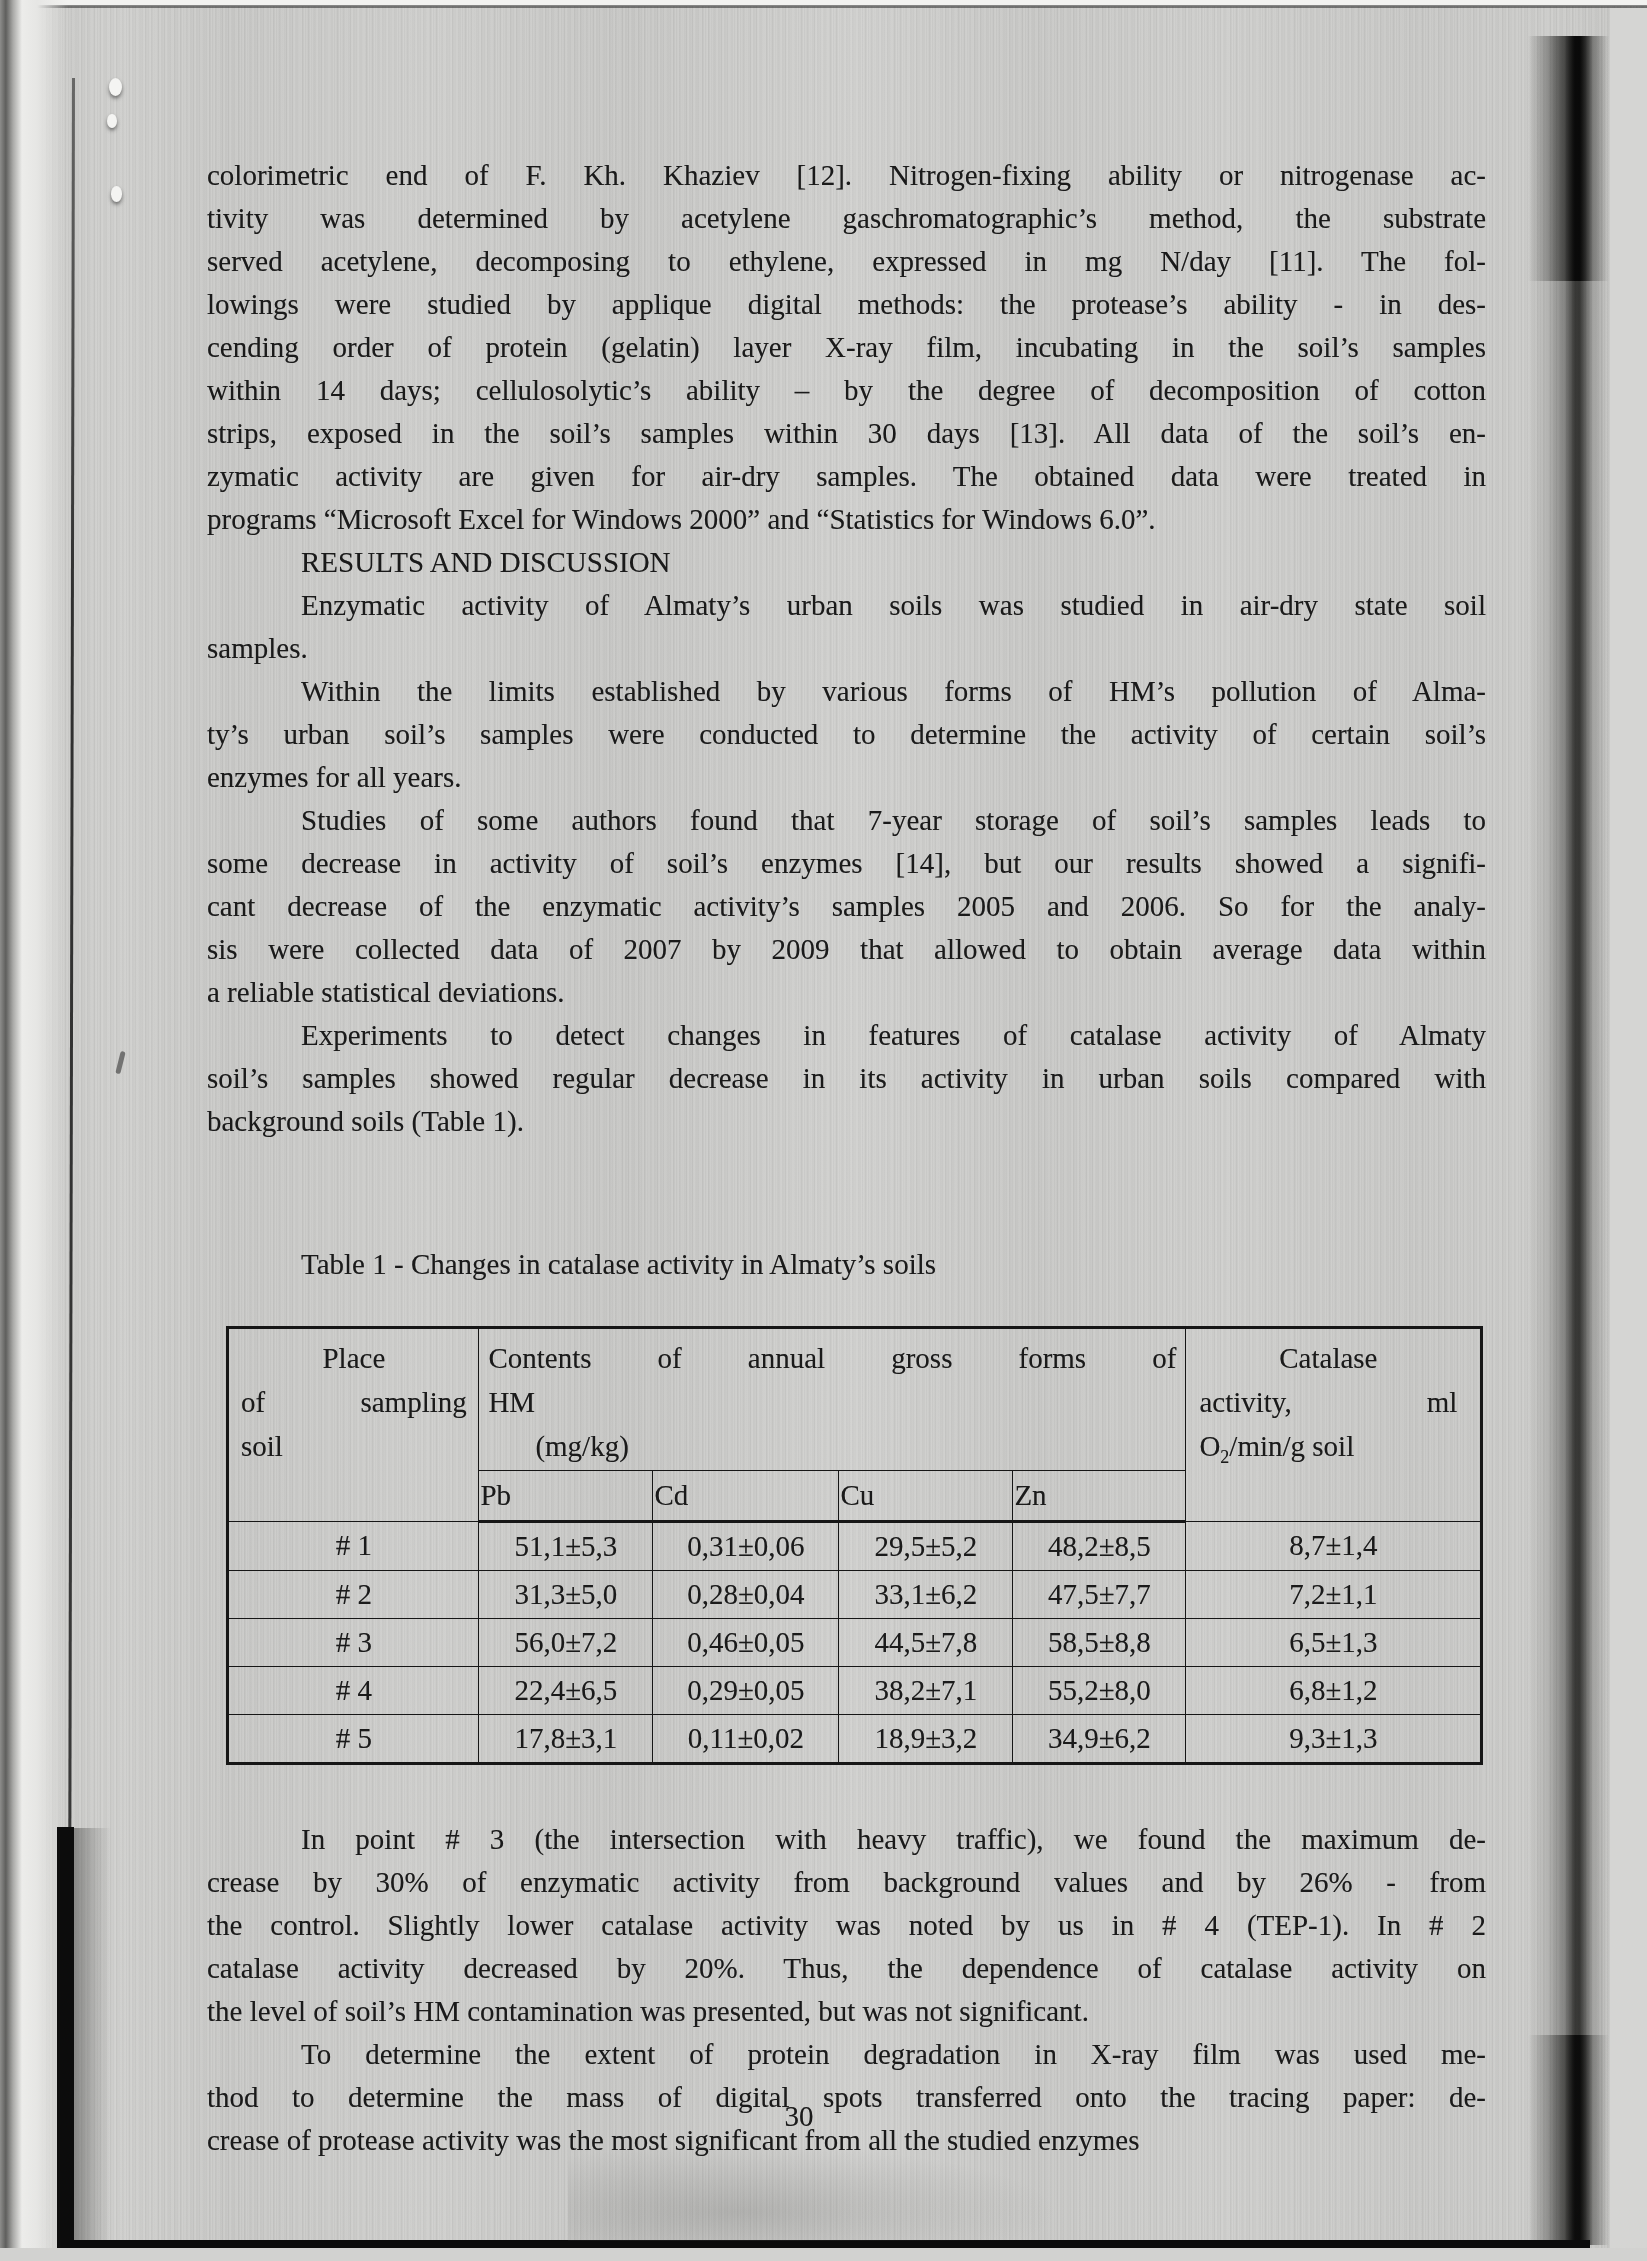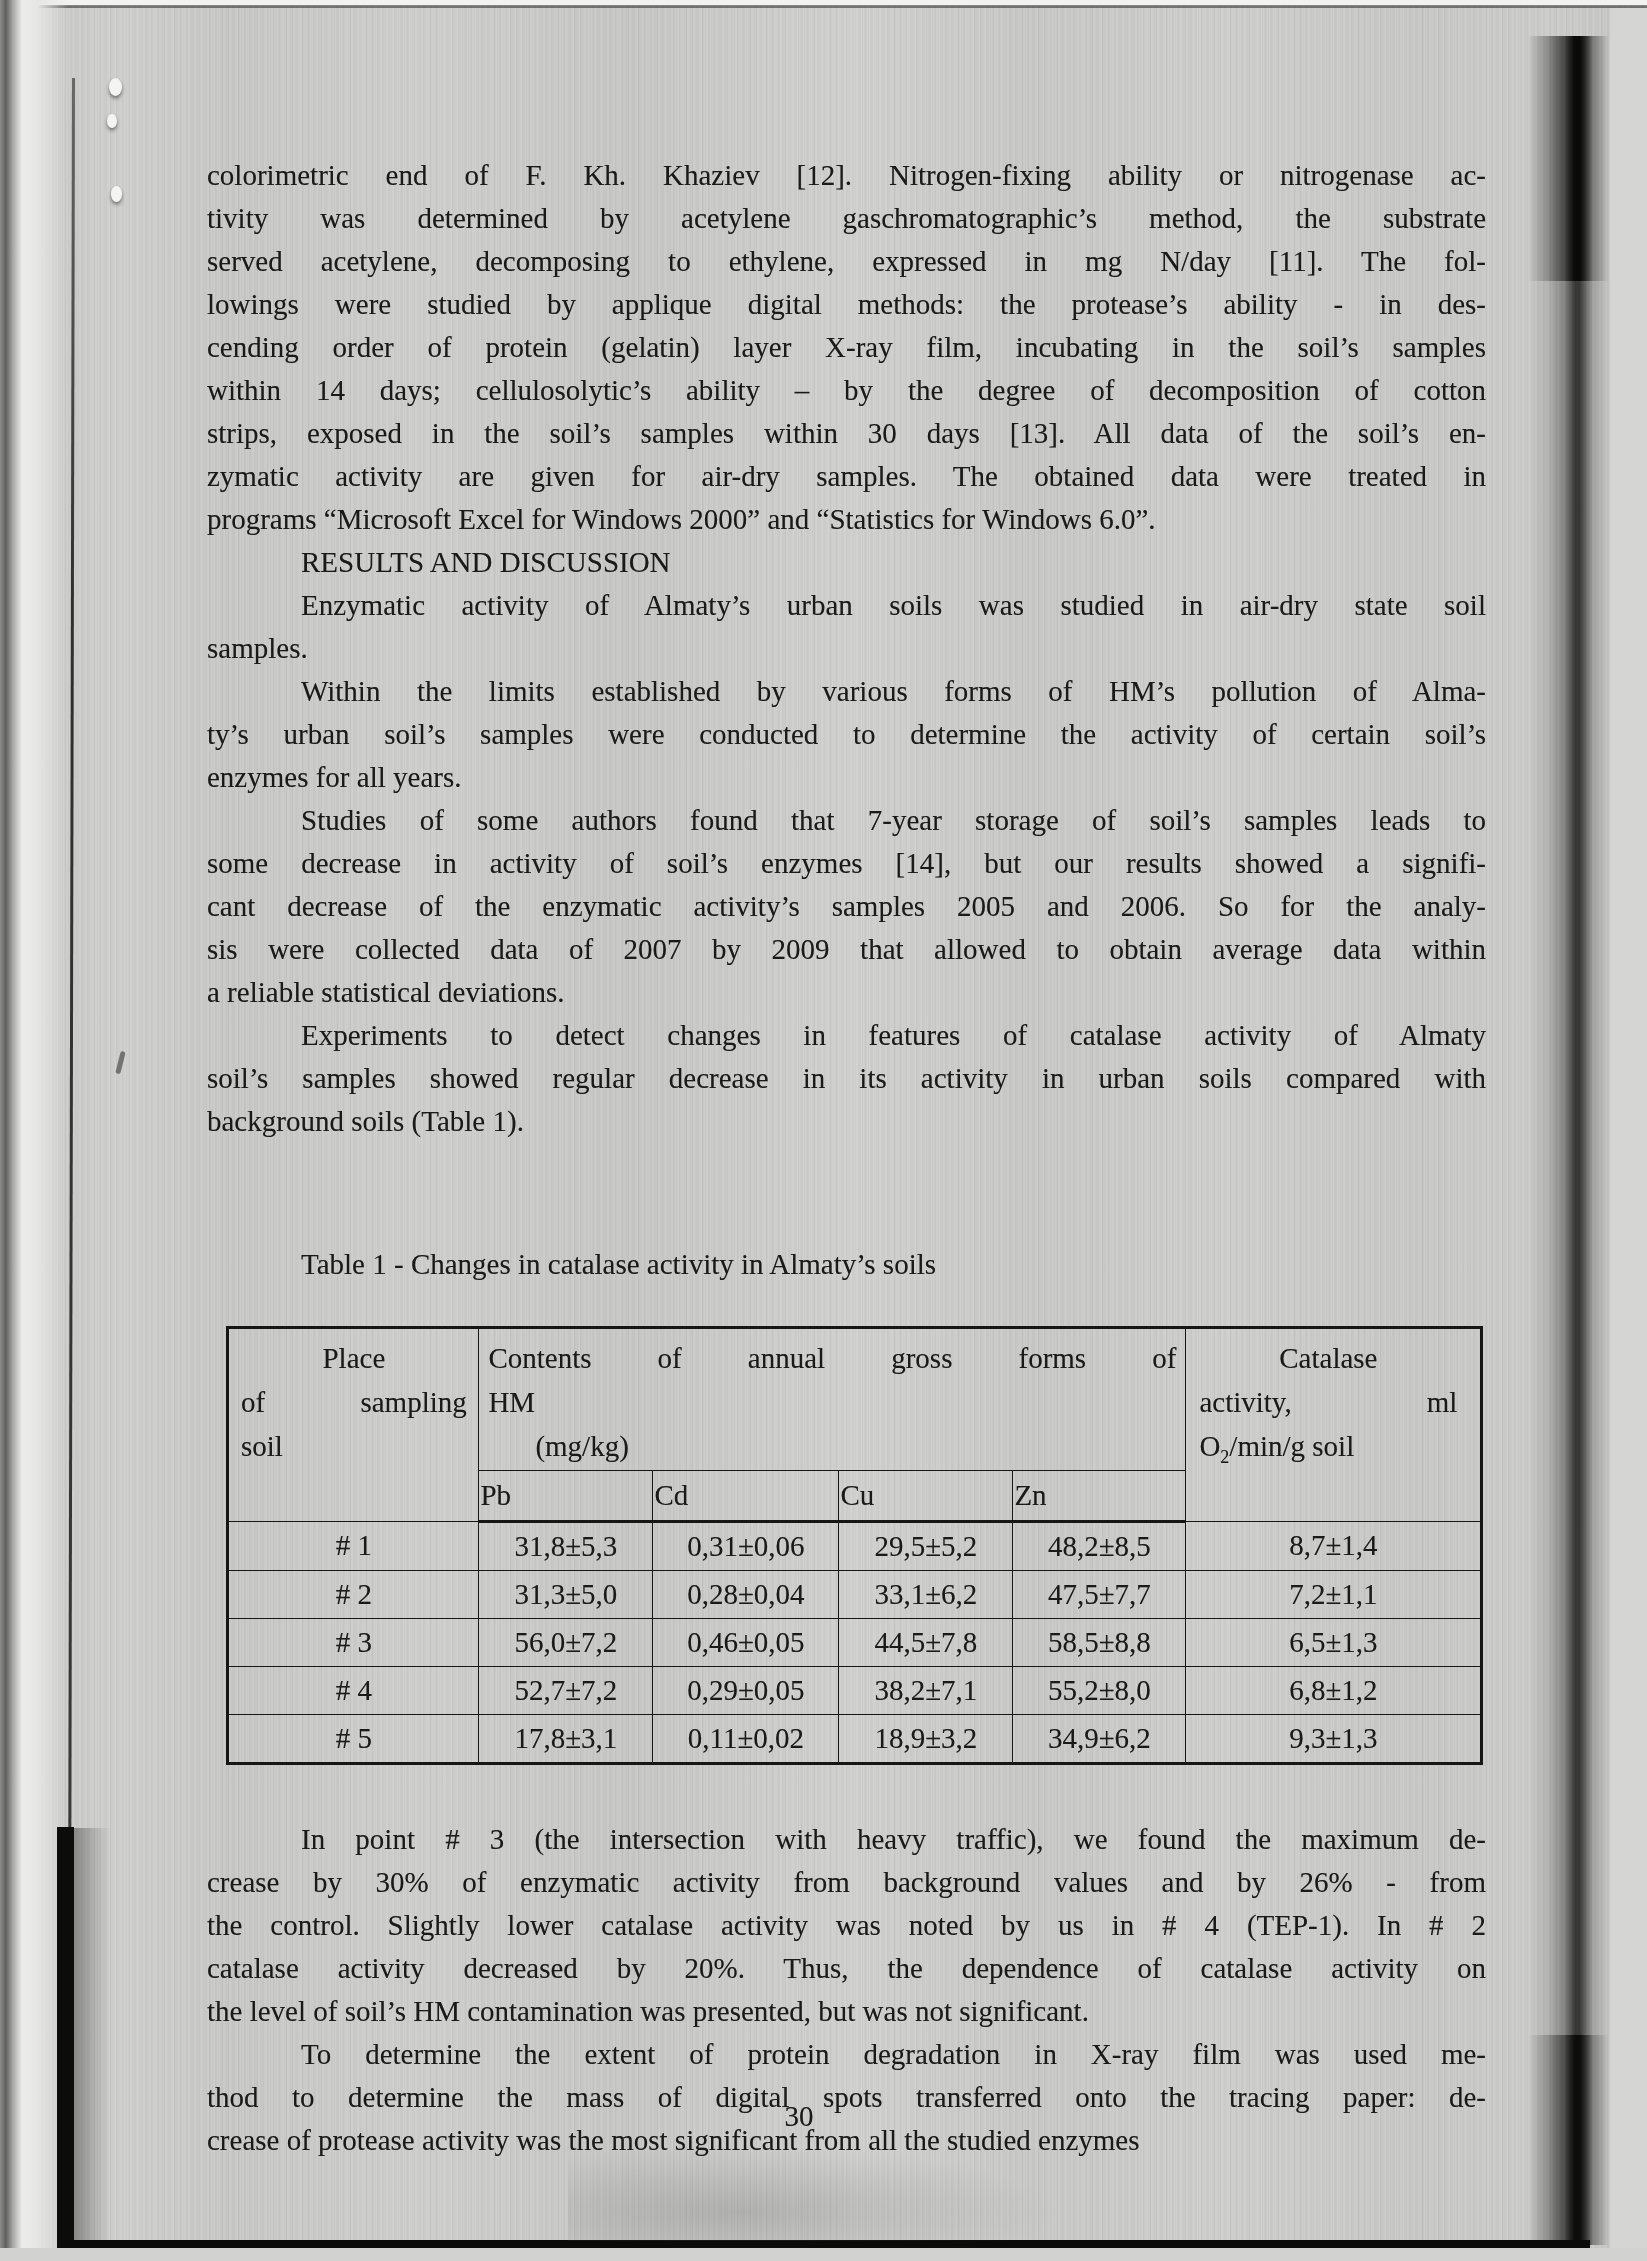--- a/index.html
+++ b/index.html
@@ -166,21 +166,21 @@
         <tr class="subhdr">
           <td>Pb</td>
           <td>Cd</td>
           <td>Cu</td>
           <td>Zn</td>
         </tr>
       </tbody>
       <tbody class="rows" id="table-body">
           <tr>
             <td class="c-place"># 1</td>
-            <td class="c-hm">31,8±5,3</td>
+            <td class="c-hm">51,1±5,3</td>
             <td class="c-hm">0,31±0,06</td>
             <td class="c-hm">29,5±5,2</td>
             <td class="c-hm">48,2±8,5</td>
             <td class="c-cat">8,7±1,4</td>
           </tr>
           <tr>
             <td class="c-place"># 2</td>
             <td class="c-hm">31,3±5,0</td>
             <td class="c-hm">0,28±0,04</td>
             <td class="c-hm">33,1±6,2</td>
@@ -190,21 +190,21 @@
           <tr>
             <td class="c-place"># 3</td>
             <td class="c-hm">56,0±7,2</td>
             <td class="c-hm">0,46±0,05</td>
             <td class="c-hm">44,5±7,8</td>
             <td class="c-hm">58,5±8,8</td>
             <td class="c-cat">6,5±1,3</td>
           </tr>
           <tr>
             <td class="c-place"># 4</td>
-            <td class="c-hm">52,7±7,2</td>
+            <td class="c-hm">22,4±6,5</td>
             <td class="c-hm">0,29±0,05</td>
             <td class="c-hm">38,2±7,1</td>
             <td class="c-hm">55,2±8,0</td>
             <td class="c-cat">6,8±1,2</td>
           </tr>
           <tr>
             <td class="c-place"># 5</td>
             <td class="c-hm">17,8±3,1</td>
             <td class="c-hm">0,11±0,02</td>
             <td class="c-hm">18,9±3,2</td>

